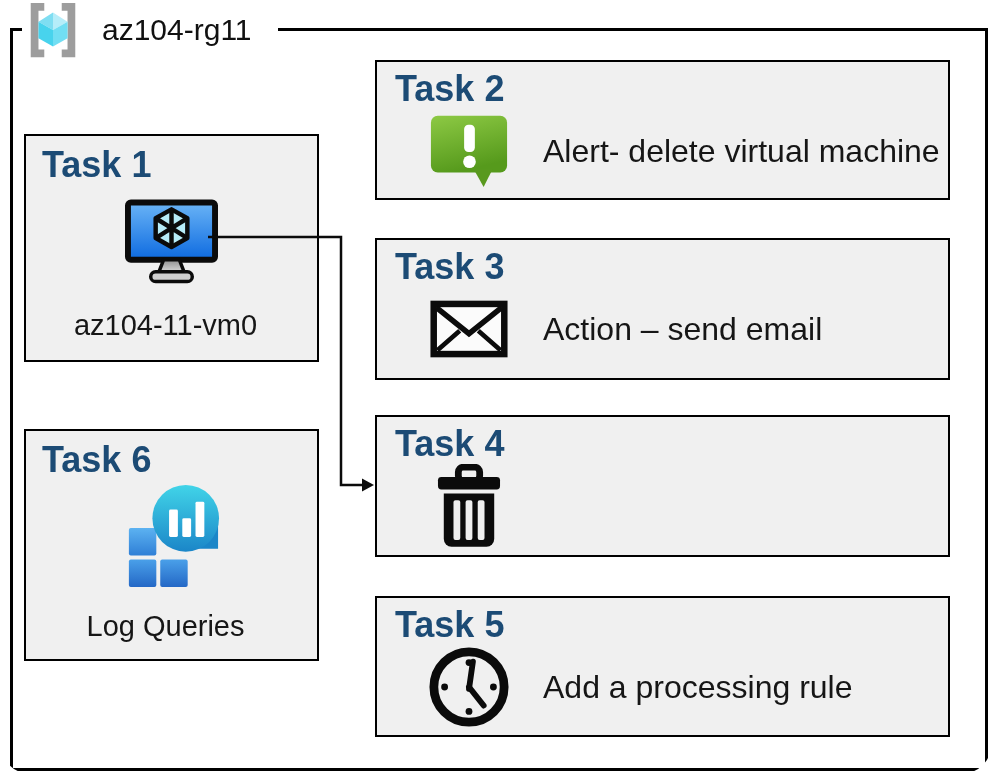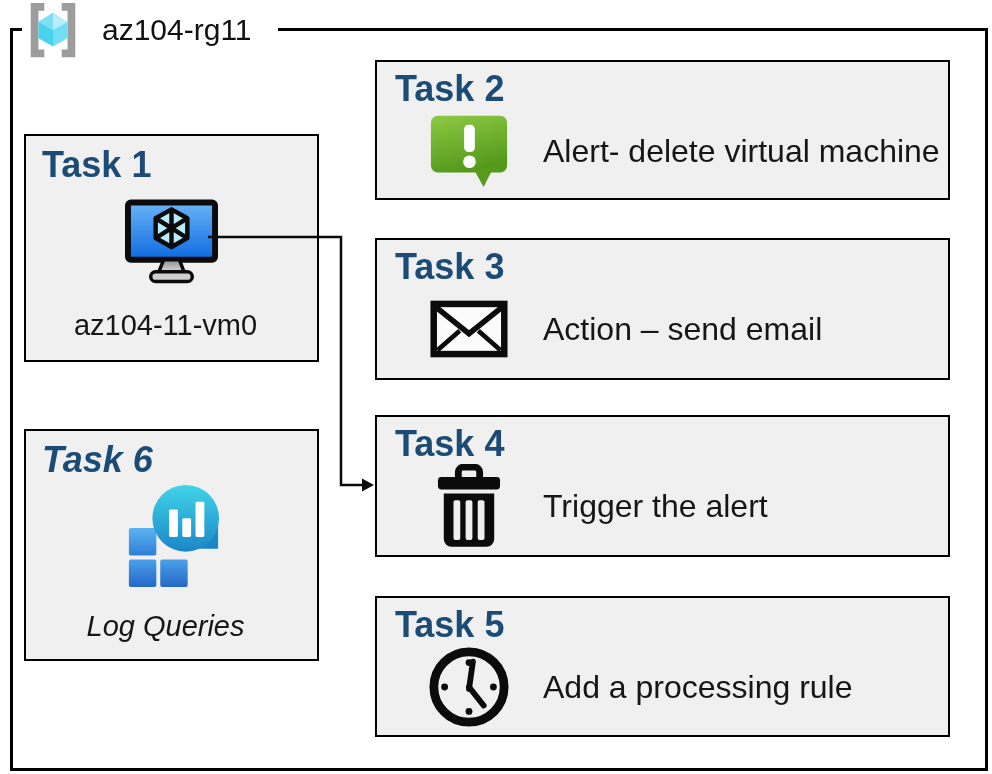--- a/index.html
+++ b/index.html
@@ -1,18 +1,18 @@
 <!DOCTYPE html>
 <html><head>
 <meta charset="utf-8">
 <style>
   html,body { margin:0; padding:0; background:#ffffff; }
   .stage {
     position:relative; width:992px; height:774px; background:#ffffff;
-    font-family:"Liberation Sans", sans-serif; color:#1a1a1a; overflow:hidden;
+    font-family:"Liberation Sans", sans-serif; color:#1a1a1a; overflow:hidden;border-radius:31px;
   }
   .rg-boundary {
     position:absolute; left:10px; top:28px; width:978px; height:743px;
     border:3px solid #000; box-sizing:border-box; background:#ffffff;
   }
   .border-gap {
     position:absolute; left:22px; top:24px; width:256px; height:12px; background:#ffffff;
   }
   .rg-icon { position:absolute; left:22px; top:1px; }
   .rg-label {
@@ -31,21 +31,21 @@
   }
   .task-row {
     position:absolute; left:38px; right:14px; top:44px; height:90px;
     display:flex; align-items:center;
   }
   .icon-wrap { width:108px; display:flex; justify-content:center; flex:0 0 108px; }
   .task-label { font-size:32px; color:#161616; margin-left:20px; white-space:nowrap; }
   .overlay { position:absolute; left:0; top:0; pointer-events:none; }
   
   #card-t1 { left:24px; top:134px; width:295px; height:228px;padding-left:7px; }
-  #card-t6 { left:24px; top:429px; width:295px; height:232px;font-style:italic; }
+  #card-t6 { left:24px; top:429px; width:295px; height:232px; }
   #card-t2 { left:375px; top:60px;  width:575px; height:140px; }
   #card-t3 { left:375px; top:238px; width:575px; height:142px; }
   #card-t4 { left:375px; top:415px; width:575px; height:142px; }
   #card-t5 { left:375px; top:596px; width:575px; height:141px; }
 </style>
 </head>
 <body>
 
 <div class="stage">
 
@@ -160,21 +160,20 @@
       <span class="icon-wrap">
         <svg width="64" height="84" viewBox="0 0 66 86">
           <rect x="22" y="3" width="22" height="14" rx="5" fill="none" stroke="#0b0b0b" stroke-width="7"></rect>
           <rect x="1" y="13" width="64" height="13" rx="3.5" fill="#0b0b0b"></rect>
           <path d="M7,30 h52 v47 a8,8 0 0 1 -8,8 h-36 a8,8 0 0 1 -8,-8 z" fill="#0b0b0b"></path>
           <rect x="17" y="37" width="7" height="41" rx="2" fill="#efefef"></rect>
           <rect x="29.5" y="37" width="7" height="41" rx="2" fill="#efefef"></rect>
           <rect x="42" y="37" width="7" height="41" rx="2" fill="#efefef"></rect>
         </svg>
       </span>
-      <span class="task-label">Trigger the alert</span>
     </div>
   </div>
 
   <div class="card card-r" id="card-t5">
     <div class="card-title">Task 5</div>
     <div class="task-row">
       <span class="icon-wrap">
         <svg width="82" height="82" viewBox="0 0 84 84">
           <circle cx="42" cy="42" r="36" fill="none" stroke="#0b0b0b" stroke-width="9"></circle>
           <circle cx="42" cy="17" r="3.5" fill="#0b0b0b"></circle>

